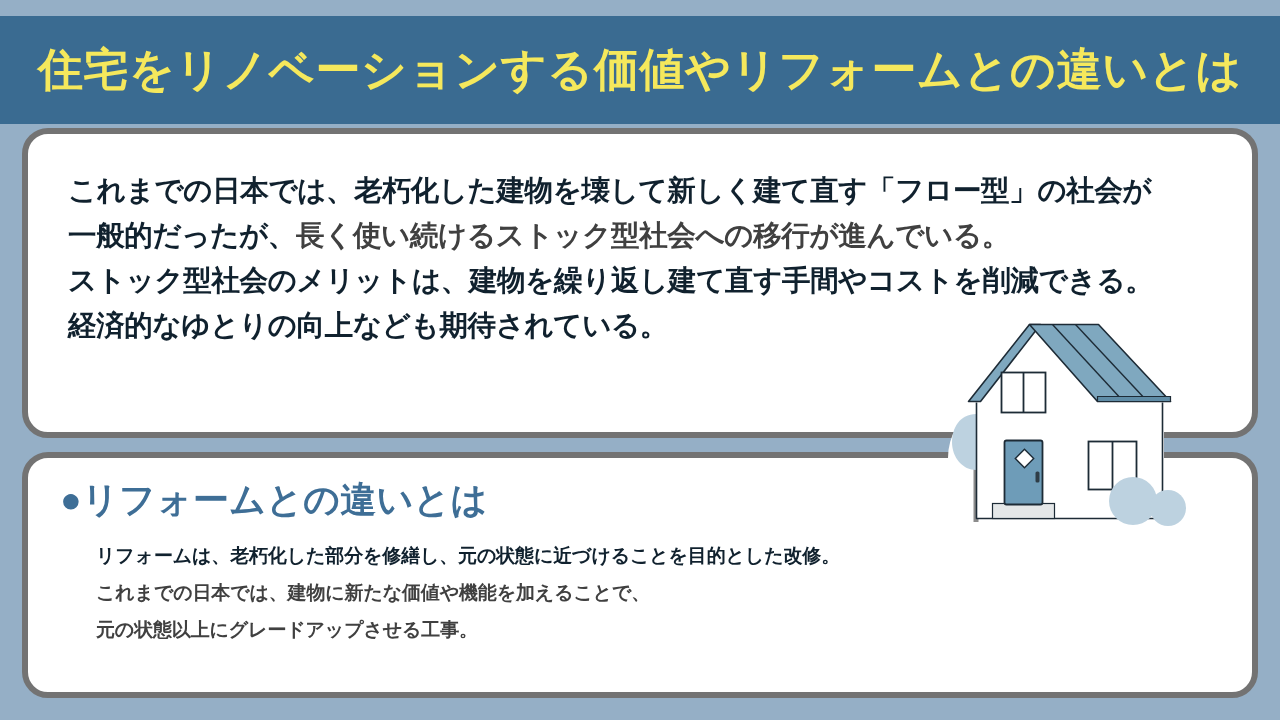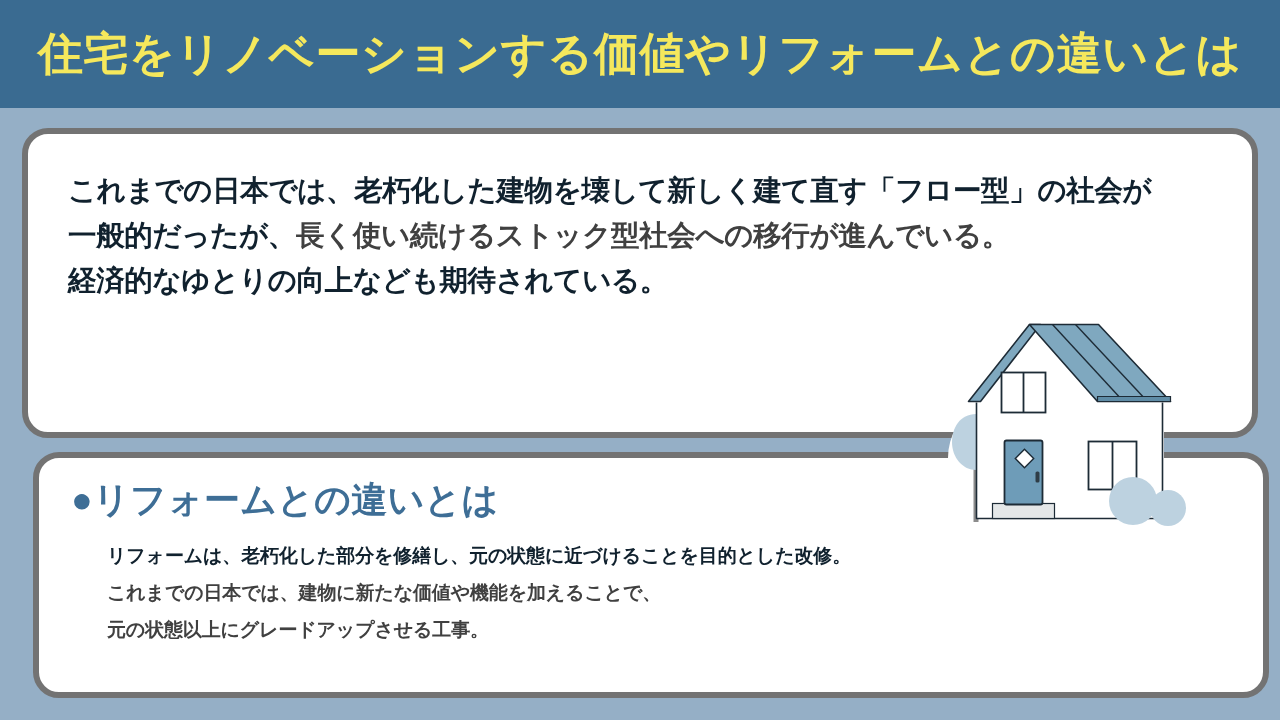--- a/index.html
+++ b/index.html
@@ -18,21 +18,21 @@
 
   #slide {
     position:relative;
     width:1280px; height:720px;
     background:#95afc6;
   }
 
   
   #title-bar {
     position:absolute;
-    left:0; top:0;
+    left:0; top:16px;
     width:1280px; height:108px;
     background:#3a6b91;
     display:flex;
     align-items:center;
     justify-content:center;
   }
 
   #title-text {
     color:#f5e85c;
     font-size:45px;
@@ -52,21 +52,21 @@
     border-radius:26px;
   }
 
   #panel-top {
     left:22px; top:128px;
     width:1236px; height:310px;
   }
 
   #panel-bottom {
     left:22px; top:452px;
-    width:1236px; height:246px;margin-left:11px;
+    width:1236px; height:246px;
   }
 
   
   .copy-line {
     font-weight:bold;
     white-space:nowrap;
     line-height:1;
   }
 
   #top-copy {
@@ -131,20 +131,23 @@
     <div id="top-copy">
 
       <p class="copy-line">
         <span class="ink">これまでの日本では、老朽化した建物を壊して新しく建て直す「フロー型」の社会が</span>
       </p>
 
       <p class="copy-line">
         <span class="ink">一般的だったが、</span><span class="accent">長く使い続けるストック型社会への移行が進んでいる。</span>
       </p>
 
+      <p class="copy-line">
+        <span class="ink">ストック型社会のメリットは、建物を繰り返し建て直す手間やコストを削減できる。</span>
+      </p>
 
 
       <p class="copy-line">
         <span class="ink">経済的なゆとりの向上なども期待されている。</span>
       </p>
 
     </div>
   </section>
 
   <section class="panel" id="panel-bottom">

